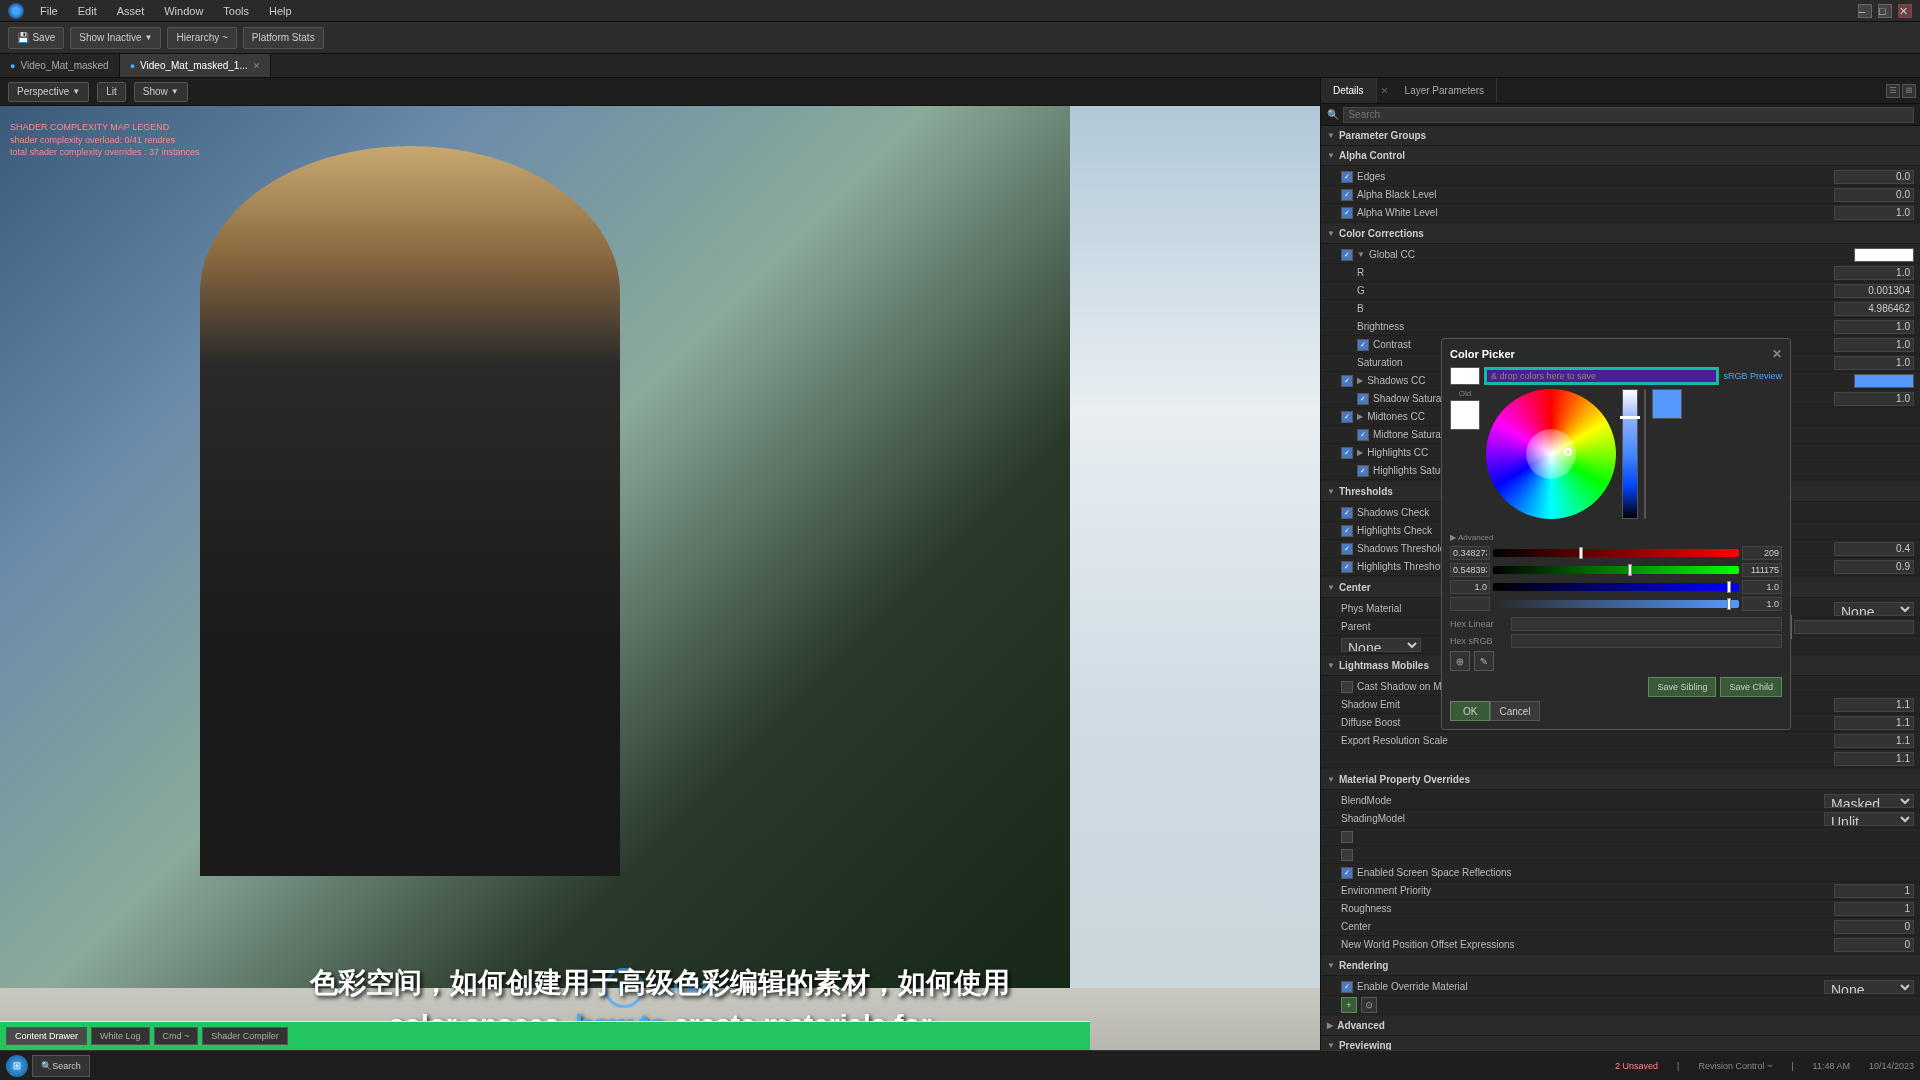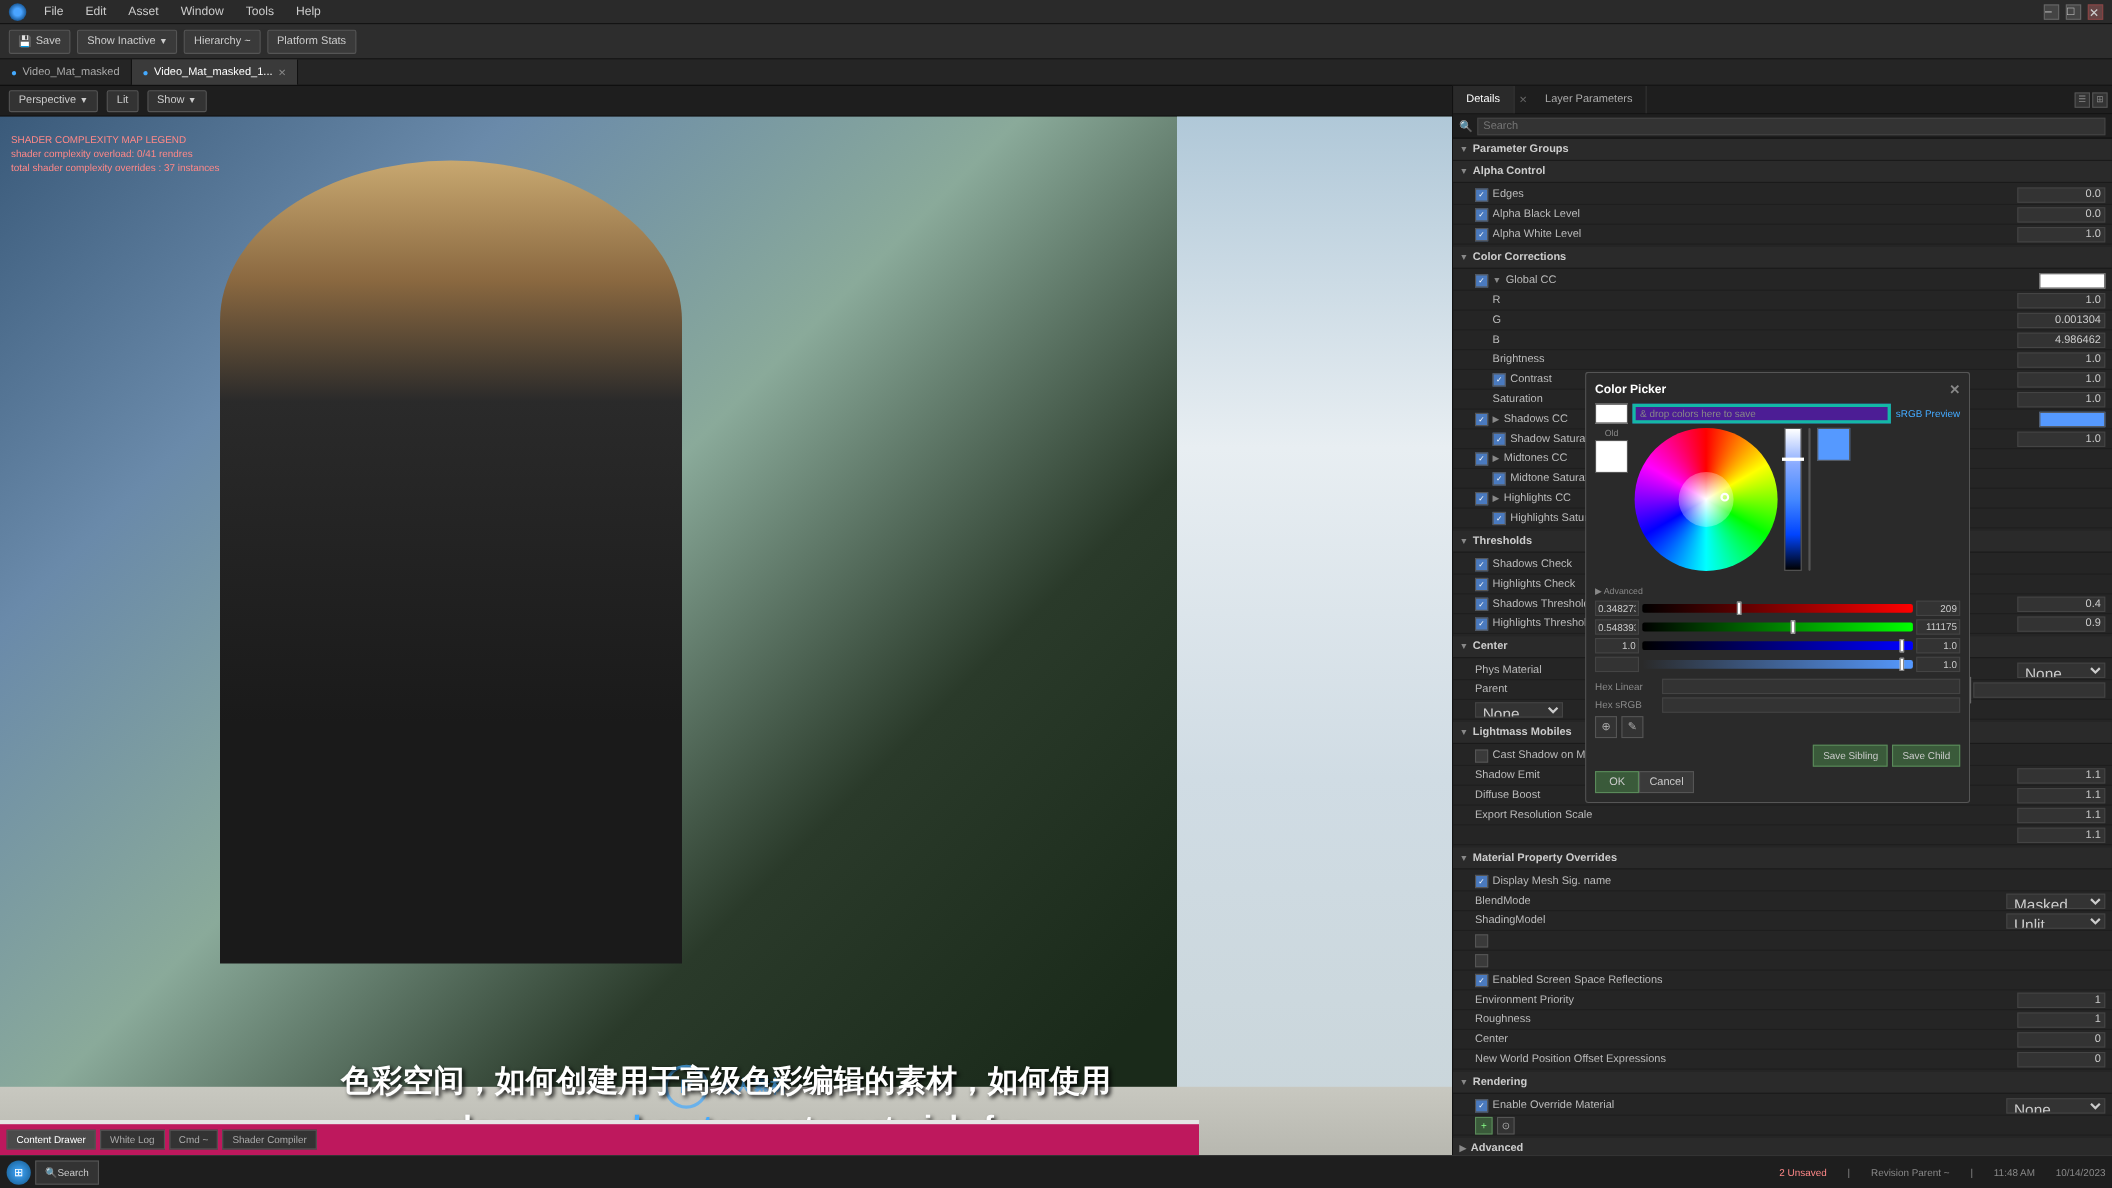--- a/index.html
+++ b/index.html
@@ -853,24 +853,20 @@
           <input class="prop-value" value="1.1" style="">
         </div>
       </div>
 
       <div class="section-header">
         <span class="section-arrow">▼</span>
         <span>Material Property Overrides</span>
       </div>
       <div class="section-content">
         <div class="prop-row">
-          <div class="prop-checkbox checked"></div>
-          <span class="prop-label">Display Mesh Sig. name</span>
-        </div>
-        <div class="prop-row">
           <span class="prop-label">BlendMode</span>
           <select class="prop-dropdown" style="width:90px;">
             <option>Masked</option>
           </select>
         </div>
         <div class="prop-row">
           <span class="prop-label">ShadingModel</span>
           <select class="prop-dropdown" style="width:90px;">
             <option>Unlit</option>
           </select>
@@ -1043,21 +1039,21 @@
 
       <div class="cp-ok-row">
         <button class="cp-ok-btn">OK</button>
         <button class="cp-cancel-btn">Cancel</button>
       </div>
     </div>
 
   </div>
 </div>
 
-<div style="position:fixed; bottom:30px; left:0; right:830px; height:22px; background:#be185d; display:flex; align-items:center; padding:14px 6px; gap:4px; border-top:4px solid #e5e5e5; z-index:50;">
+<div style="position:fixed; bottom:30px; left:0; right:830px; height:22px; background:#22c55e; display:flex; align-items:center; padding:14px 6px; gap:4px; border-top:1px solid #e5e5e5; z-index:50;">
   <div class="bottom-tab active">
     <span>Content Drawer</span>
   </div>
   <div class="bottom-tab">
     <span>White Log</span>
   </div>
   <div class="bottom-tab">
     <span>Cmd ~</span>
   </div>
   <div class="bottom-tab">
@@ -1068,18 +1064,18 @@
 <div class="taskbar">
   <div style="width:22px;height:22px;background:radial-gradient(circle,#4af,#158);border-radius:50%;cursor:pointer;display:flex;align-items:center;justify-content:center;font-size:10px;color:#fff;">⊞</div>
   <div class="taskbar-btn">
     <span style="font-size:9px;">🔍</span>
     <span>Search</span>
   </div>
 
   <div class="taskbar-status">
     <span style="color:#f88;">2 Unsaved</span>
     <span>|</span>
-    <span>Revision Parent ~</span>
+    <span>Revision Control ~</span>
     <span>|</span>
     <span>11:48 AM</span>
     <span>10/14/2023</span>
   </div>
 </div>
 
 </body></html>

